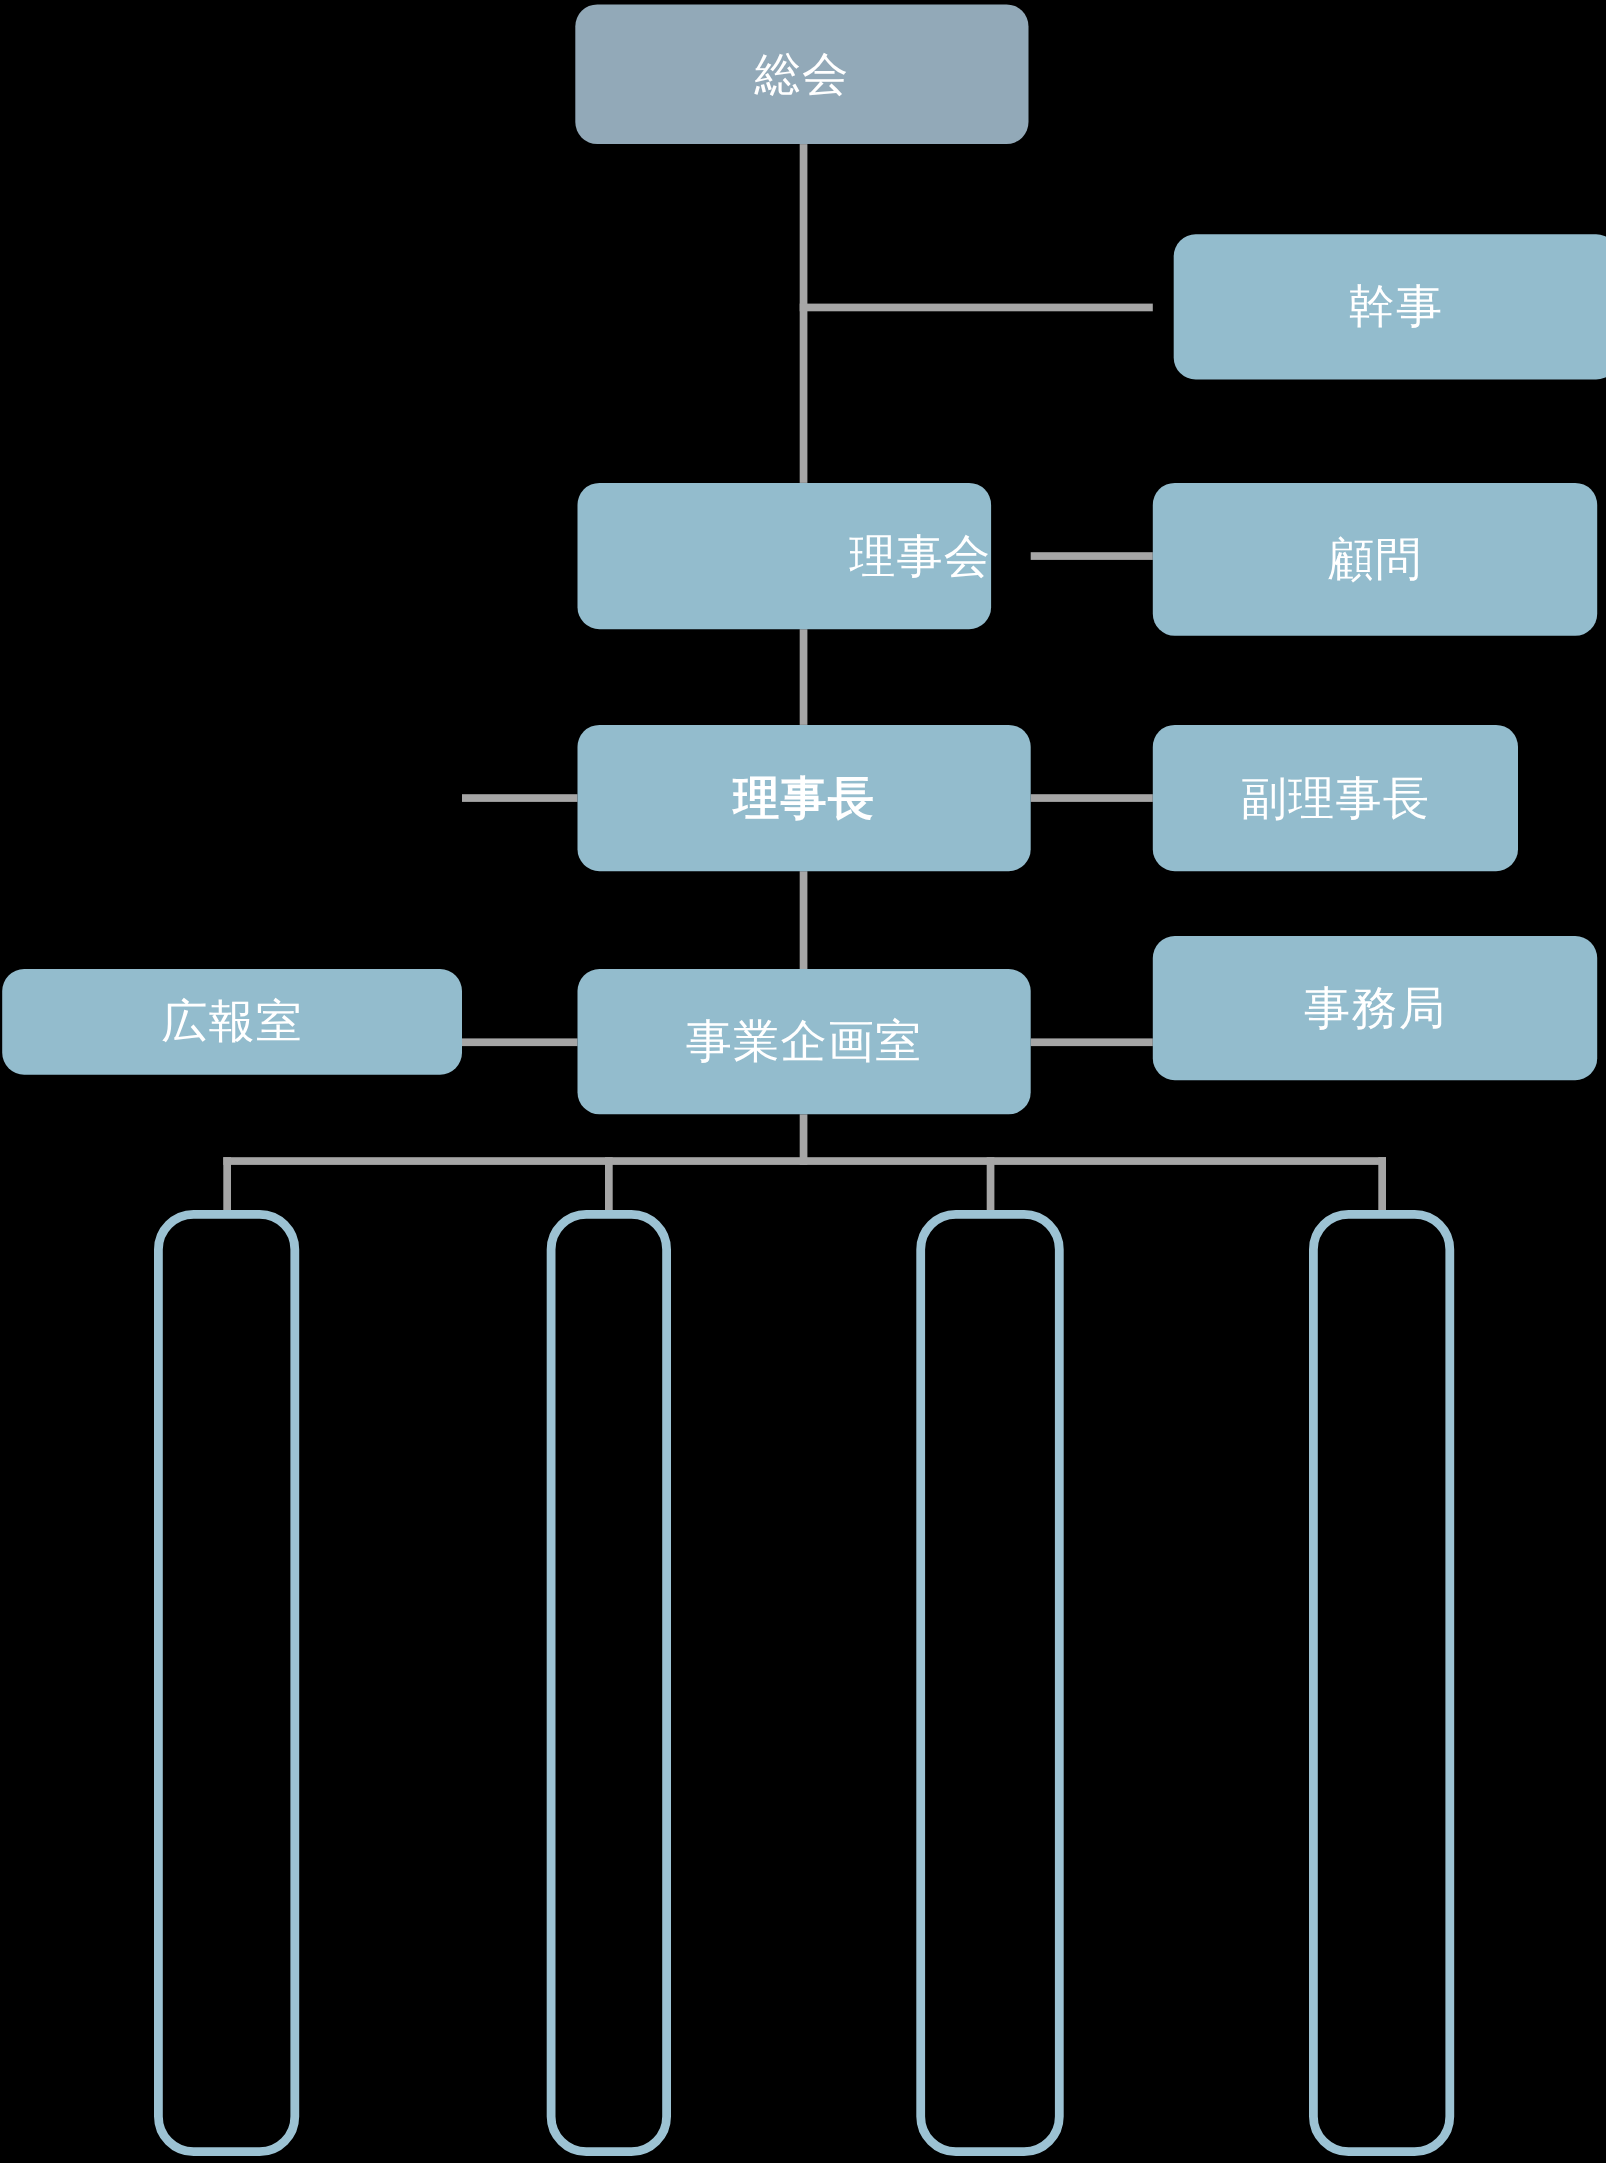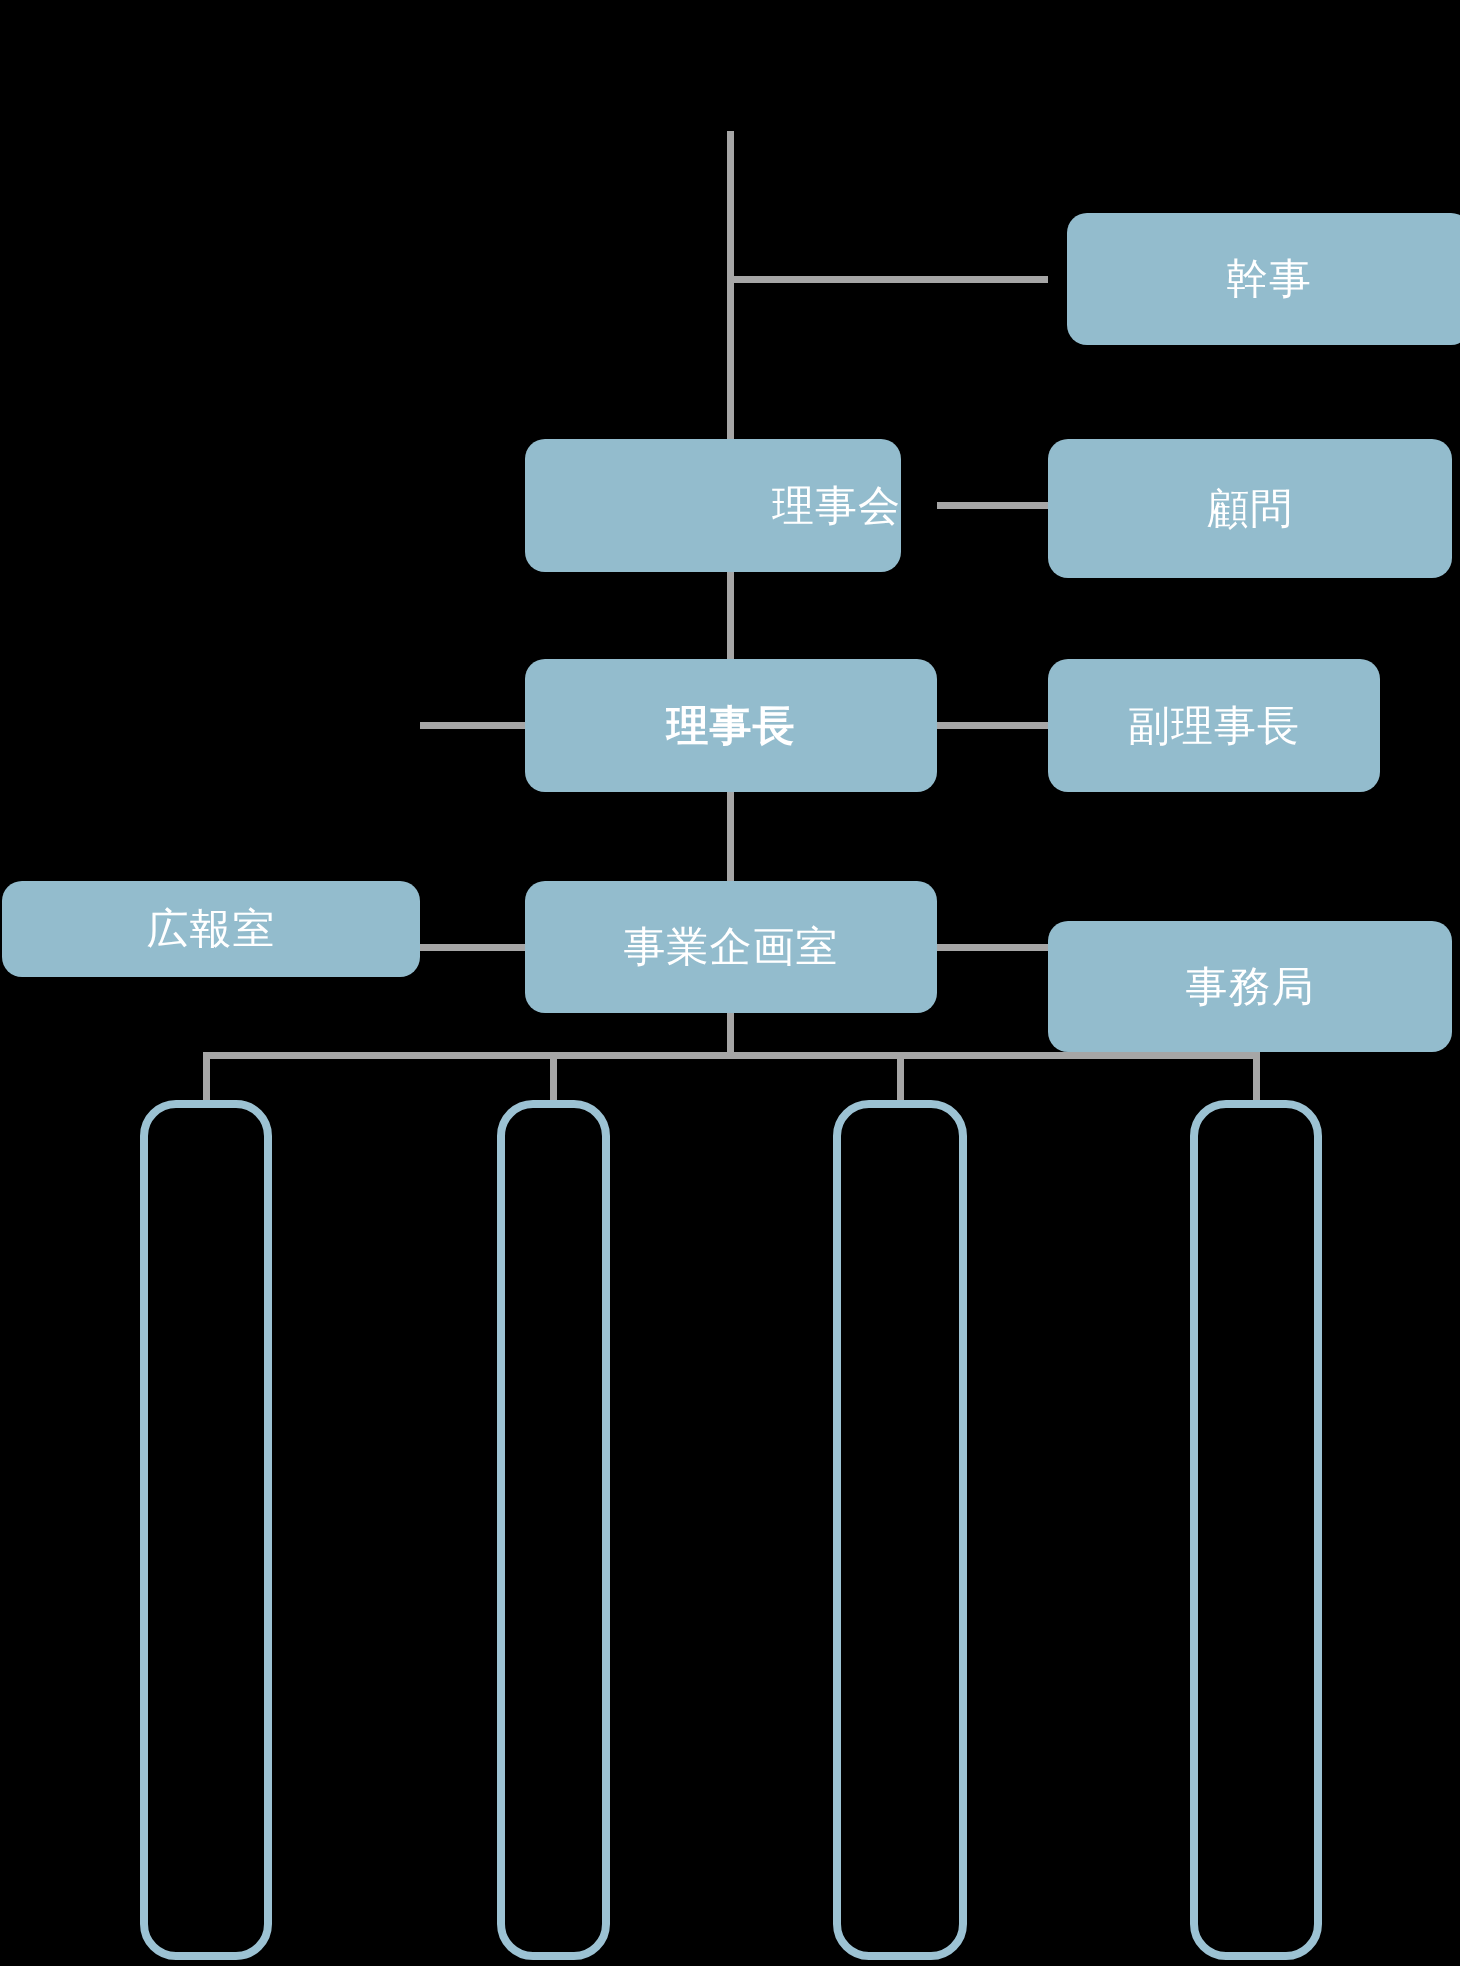--- a/index.html
+++ b/index.html
@@ -53,20 +53,23 @@
   <div class="line" style="left:727px;top:792px;width:7px;height:89px;"></div>
   <div class="line" style="left:420px;top:944px;width:105px;height:7px;"></div>
   <div class="line" style="left:937px;top:944px;width:111px;height:7px;"></div>
   <div class="line" style="left:727px;top:1013px;width:7px;height:46px;"></div>
   <div class="line" style="left:203px;top:1052px;width:1057px;height:7px;"></div>
   <div class="line" style="left:203px;top:1052px;width:7px;height:50px;"></div>
   <div class="line" style="left:550px;top:1052px;width:7px;height:50px;"></div>
   <div class="line" style="left:897px;top:1052px;width:7px;height:50px;"></div>
   <div class="line" style="left:1253px;top:1052px;width:7px;height:50px;"></div>
 
+  <div class="node root" style="left:523px;top:4px;width:412px;height:127px;">
+    <span>総会</span>
+  </div>
 
   <div class="node" style="left:1048px;top:213px;width:404px;height:132px;margin-left:19px;">
     <span>幹事</span>
   </div>
   <div class="node" style="left:525px;top:439px;width:376px;height:133px;justify-content:flex-end;">
     <span>理事会</span>
   </div>
   <div class="node" style="left:1048px;top:439px;width:404px;height:139px;">
     <span>顧問</span>
   </div>
@@ -77,21 +80,21 @@
   <div class="node" style="left:1048px;top:659px;width:332px;height:133px;align-items:center;">
     <span>副理事長</span>
   </div>
 
   <div class="node" style="left:2px;top:881px;width:418px;height:96px;">
     <span>広報室</span>
   </div>
   <div class="node" style="left:525px;top:881px;width:412px;height:132px;">
     <span>事業企画室</span>
   </div>
-  <div class="node" style="left:1048px;top:921px;width:404px;height:131px;">
+  <div class="node" style="left:1048px;top:851px;width:404px;height:131px;">
     <span>事務局</span>
   </div>
 
   <div class="ph" style="left:140px;top:1100px;width:132px;height:860px;"></div>
   <div class="ph" style="left:497px;top:1100px;width:113px;height:860px;"></div>
   <div class="ph" style="left:833px;top:1100px;width:134px;height:860px;"></div>
   <div class="ph" style="left:1190px;top:1100px;width:132px;height:860px;"></div>
 
 </div>
 

